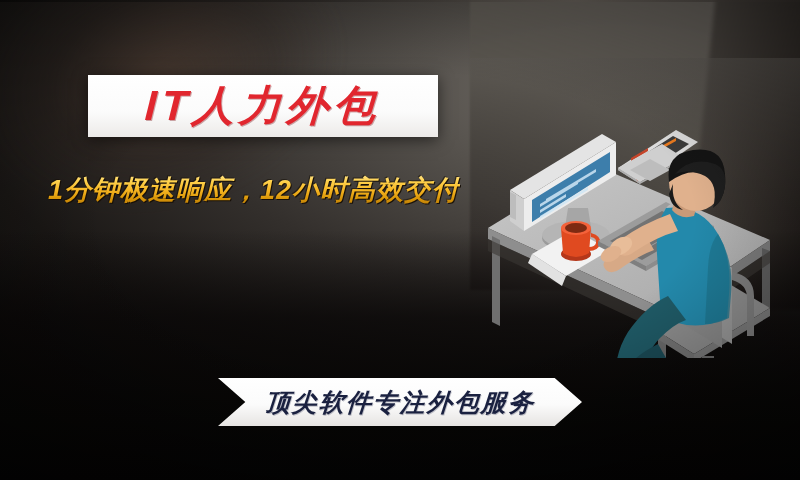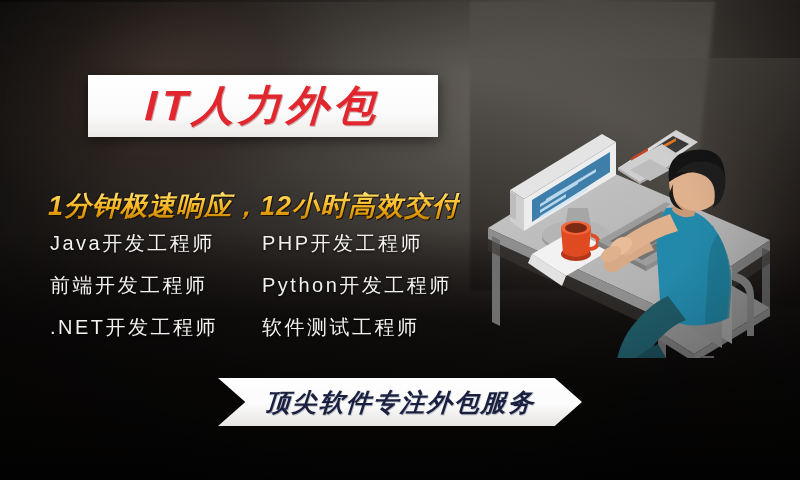--- a/index.html
+++ b/index.html
@@ -72,21 +72,21 @@
     color:#e1262e;
     letter-spacing:5px;
     font-style:italic;
     transform:skewX(-3deg);
     text-shadow:1px 1px 0 rgba(120,10,14,.35);
     white-space:nowrap;
   }
 
   
   .subtitle{
-    position:absolute;left:48px;top:188px;
+    position:absolute;left:48px;top:172px;
     font-size:27px;font-weight:bold;font-style:italic;
     letter-spacing:1px;
     white-space:nowrap;
     background:linear-gradient(180deg,#ffe9a0 0%,#ffd24d 26%,#f5b421 52%,#d89508 74%,#b0740a 100%);
     -webkit-background-clip:text;background-clip:text;
     color:transparent;-webkit-text-fill-color:transparent;
     filter:drop-shadow(1.5px 1.5px 0 rgba(20,12,4,.9)) drop-shadow(-1px -0.5px 0 rgba(20,12,4,.55));
   }
 
   
@@ -259,26 +259,18 @@
   </div>
 
   <div class="bg-vignette"></div>
 
   <div class="title-banner">
     <div class="title-text">IT人力外包</div>
   </div>
 
   <div class="subtitle">1分钟极速响应，12小时高效交付</div>
 
-  <div class="jobs">
-    <div class="job">Java开发工程师</div>
-    <div class="job">PHP开发工程师</div>
-    <div class="job">前端开发工程师</div>
-    <div class="job">Python开发工程师</div>
-    <div class="job">.NET开发工程师</div>
-    <div class="job">软件测试工程师</div>
-  </div>
 
   <div class="ribbon-inner">
     <div class="ribbon-text">顶尖软件专注外包服务</div>
   </div>
 
 </div>
 
 </body></html>

